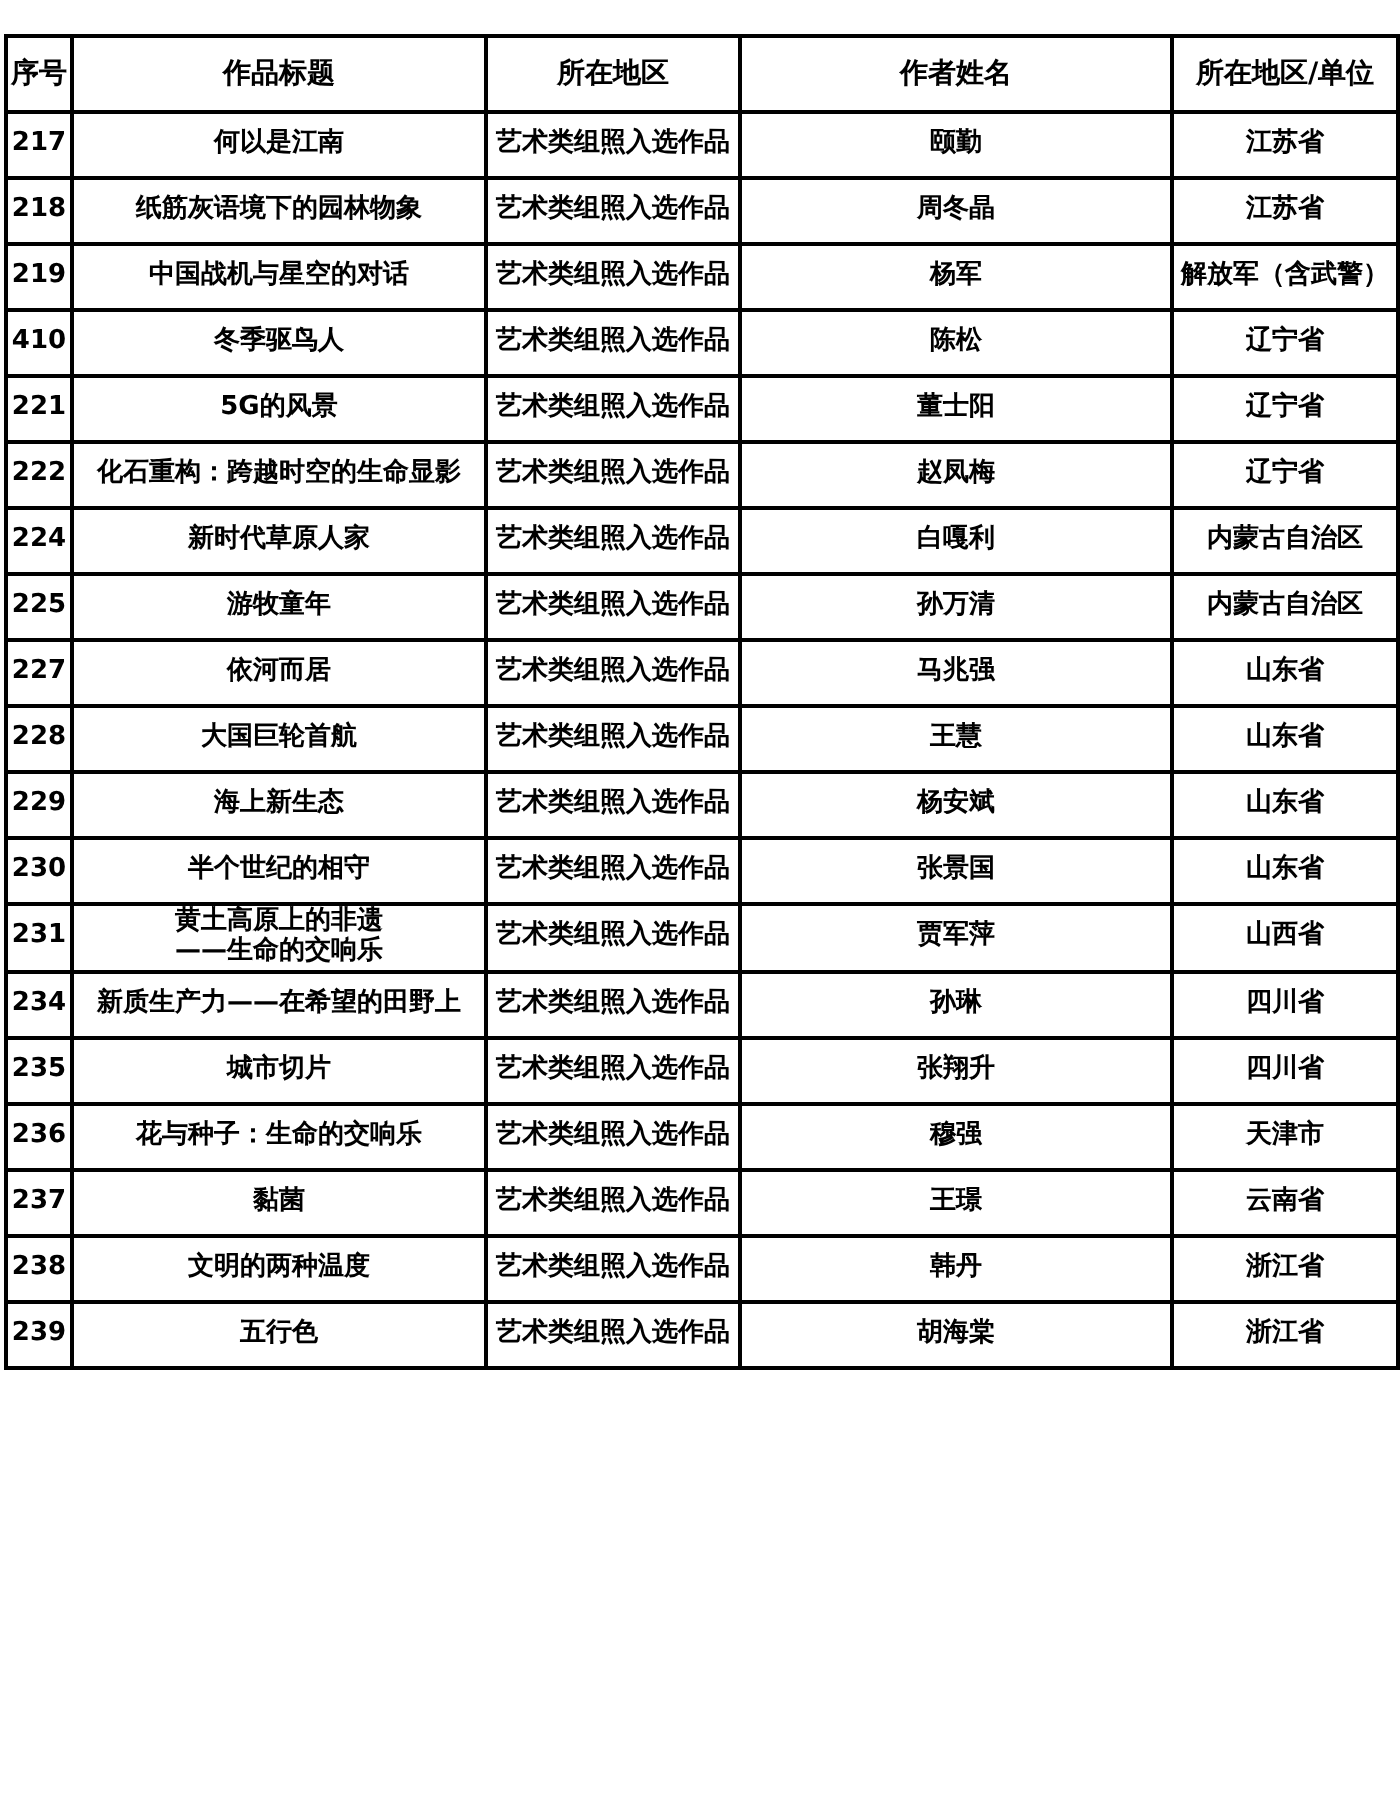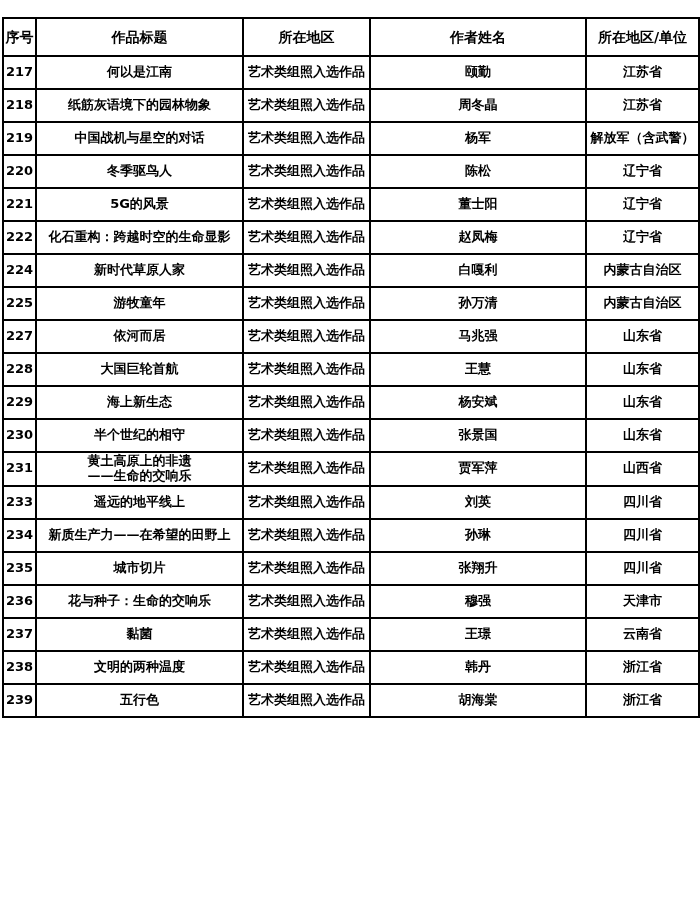--- a/index.html
+++ b/index.html
@@ -89,21 +89,21 @@
 
     <tr>
       <td>219</td>
       <td>中国战机与星空的对话</td>
       <td>艺术类组照入选作品</td>
       <td>杨军</td>
       <td>解放军（含武警）</td>
     </tr>
 
     <tr>
-      <td>220</td>
+      <td>410</td>
       <td>冬季驱鸟人</td>
       <td>艺术类组照入选作品</td>
       <td>陈松</td>
       <td>辽宁省</td>
     </tr>
 
     <tr>
       <td>221</td>
       <td>5G的风景</td>
       <td>艺术类组照入选作品</td>
@@ -172,27 +172,20 @@
     <tr>
       <td>231</td>
       <td>黄土高原上的非遗
 ——生命的交响乐</td>
       <td>艺术类组照入选作品</td>
       <td>贾军萍</td>
       <td>山西省</td>
     </tr>
 
 
-    <tr>
-      <td>233</td>
-      <td>遥远的地平线上</td>
-      <td>艺术类组照入选作品</td>
-      <td>刘英</td>
-      <td>四川省</td>
-    </tr>
 
     <tr>
       <td>234</td>
       <td>新质生产力——在希望的田野上</td>
       <td>艺术类组照入选作品</td>
       <td>孙琳</td>
       <td>四川省</td>
     </tr>
 
     <tr>

